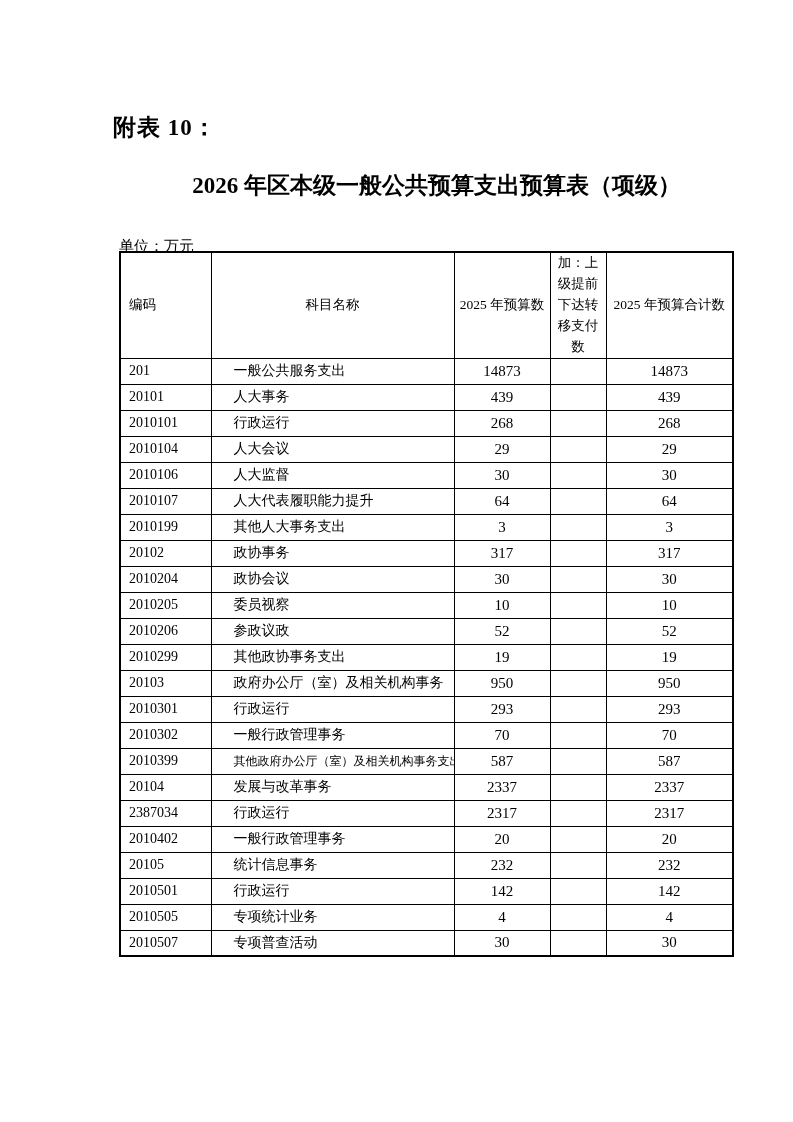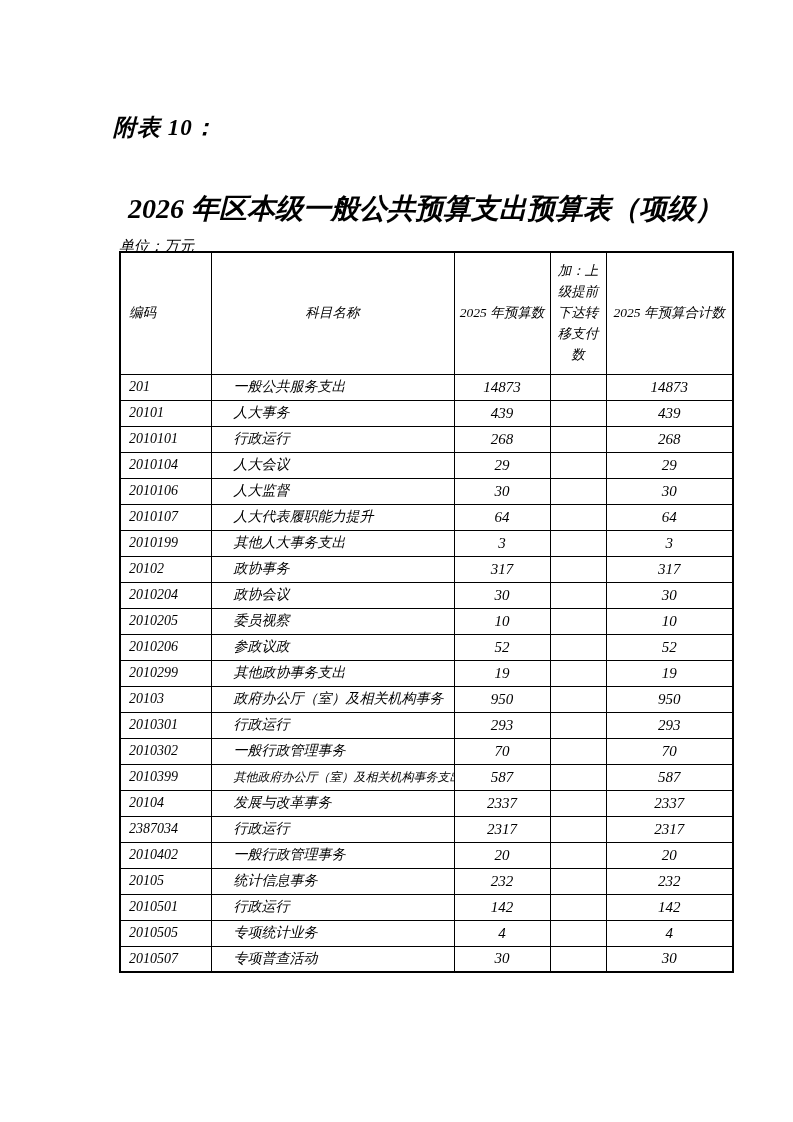--- a/index.html
+++ b/index.html
@@ -7,41 +7,39 @@
   body {
     font-family: "Liberation Serif", "DejaVu Serif", serif;
     color: #000000;
   }
   .page {
     position: relative;
     width: 793px;
     height: 1122px;
     background: #ffffff;
     overflow: hidden;
-    font-style: italic;
   }
   .attachment-label {
     position: absolute;
     left: 113px;
     top: 112px;
     font-size: 23px;
     font-weight: bold;
     letter-spacing: 1px;
     white-space: nowrap;
   }
   .doc-title {
     position: absolute;
-    left: 119px;
+    left: 130px;
     top: 170px;
     width: 613px;
     text-align: center;
-    font-size: 28px;
+    font-size: 23px;
     font-weight: bold;
     white-space: nowrap;
-    margin-top: 20px;
   }
   .unit-note {
     position: absolute;
     left: 119px;
     top: 213px;
     width: 613px;
     text-align: left;
     font-size: 15px;
     margin-top: 24px;
   }
@@ -67,21 +65,21 @@
     text-align: center;
     padding: 0 3px;
   }
   .budget-table thead th.h-code {
     text-align: left;
     padding-left: 8px;
   }
   .budget-table thead th.h-wrap {
     word-break: break-all;
     line-height: 1.55;
-    padding: 8px 5px;
+    padding: 0 5px;
     text-align: center;
   }
   .budget-table thead th.h-nowrap { white-space: nowrap; margin-top: 37px; }
   .budget-table tbody td { height: 26px; }
   .budget-table td.cell-code {
     font-size: 14px;
     text-align: left;
     padding-left: 8px;
     white-space: nowrap;
   }

